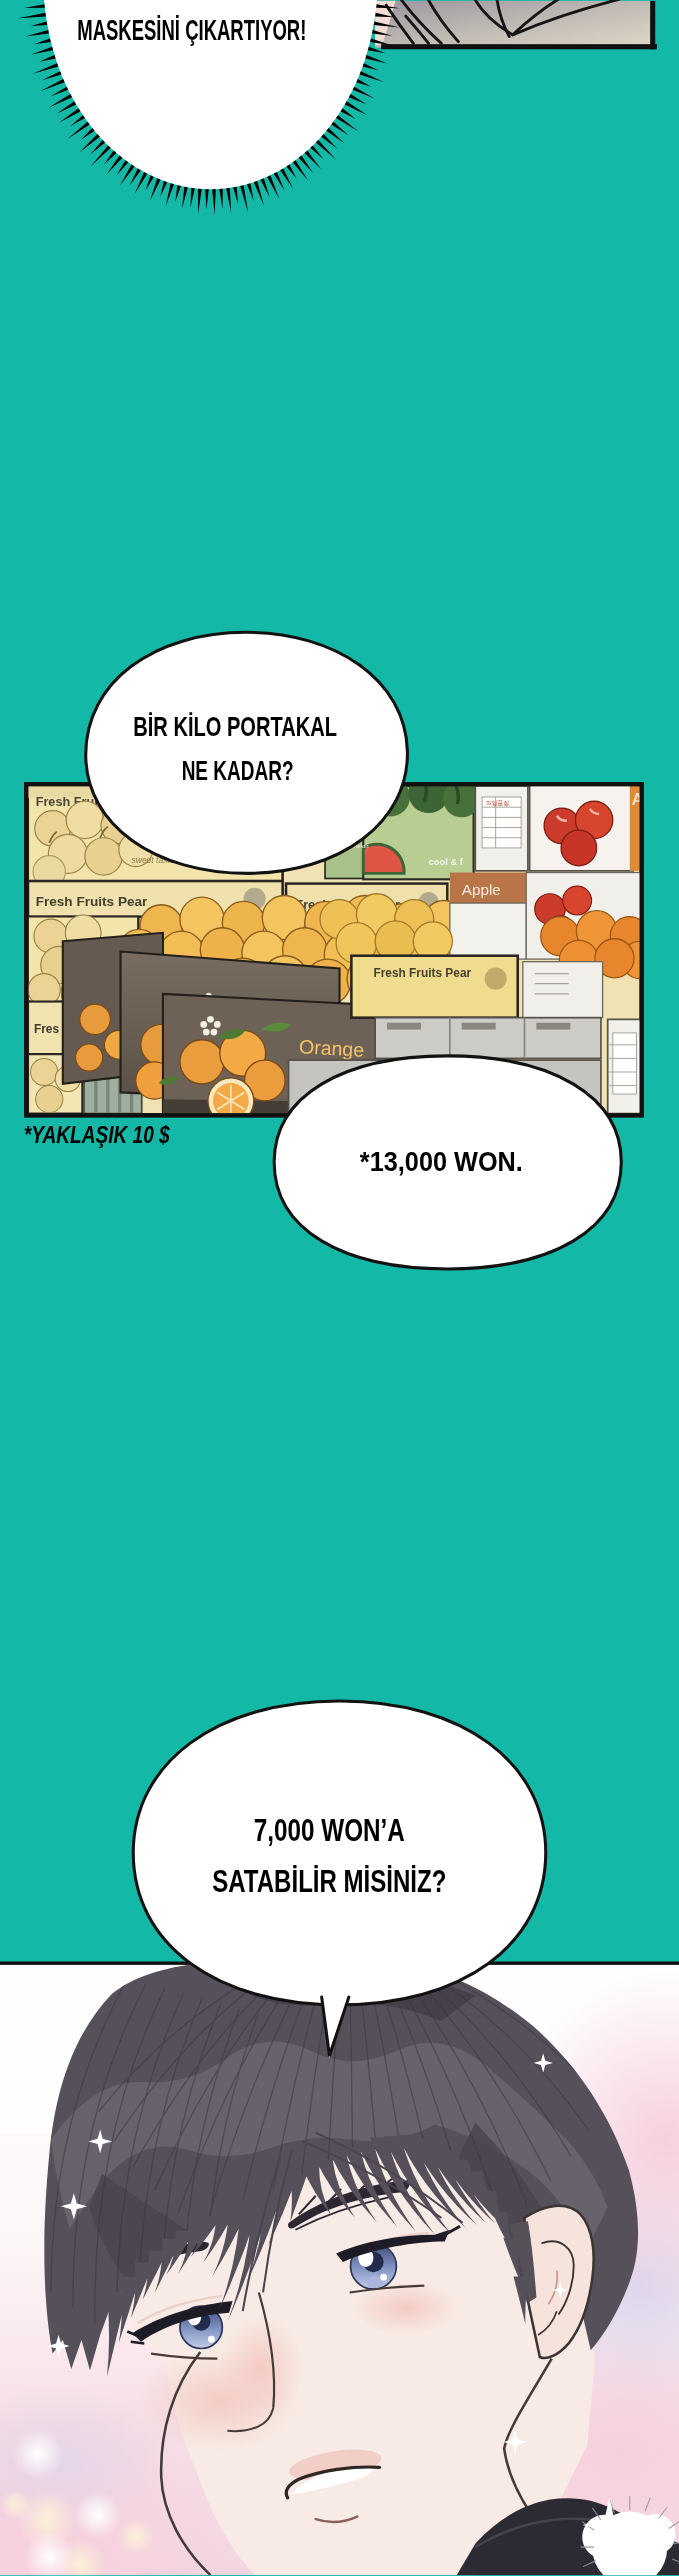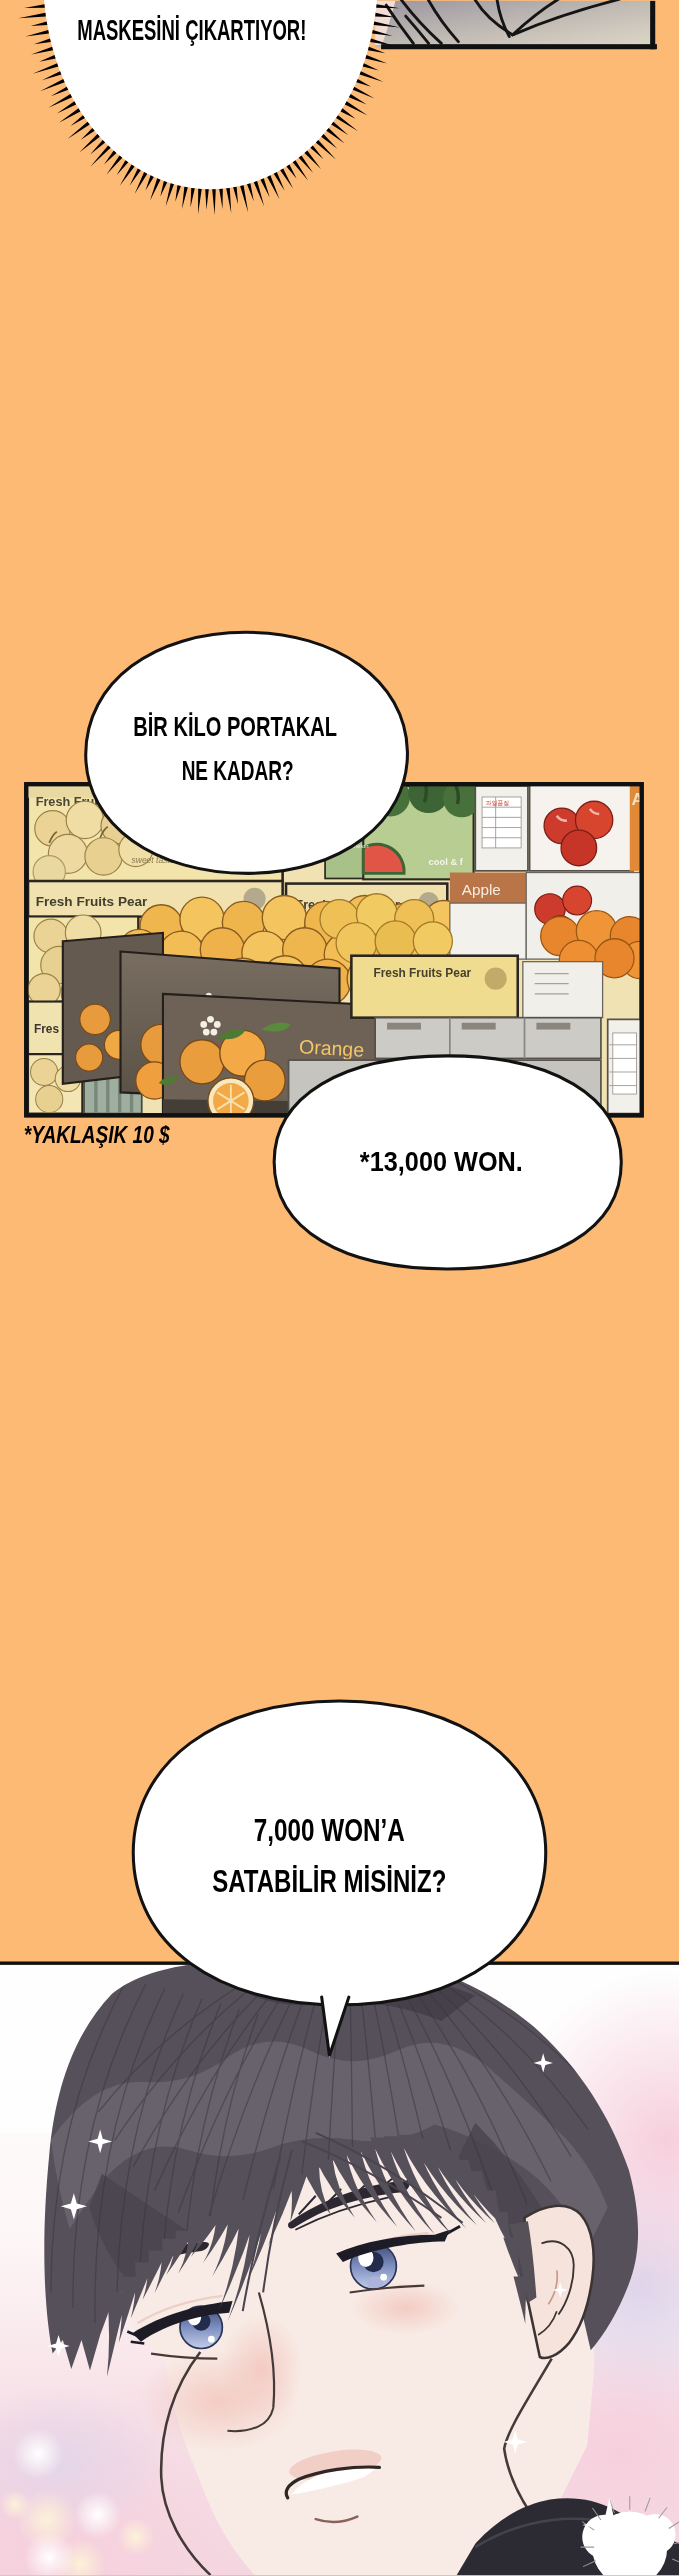--- a/index.html
+++ b/index.html
@@ -1,16 +1,16 @@
 <!DOCTYPE html>
 <html style="font-size:13.6px"><head>
 <meta charset="utf-8">
 <style>
   html,body{margin:0;padding:0;background:#ffffff;}
-  .page{position:relative;width:679px;height:2576px;background:#fdba74;overflow:hidden;
+  .page{position:relative;width:679px;height:2576px;background:#14b8a6;overflow:hidden;
         font-family:"Liberation Sans", sans-serif;}
   svg{display:block;position:absolute;top:0;left:0;}
   text{font-family:"Liberation Sans", sans-serif;}
 </style>
 </head>
 <body>
 <div class="page">
 <svg width="679" height="2576" viewBox="0 0 800 3033">
 
 <defs>

